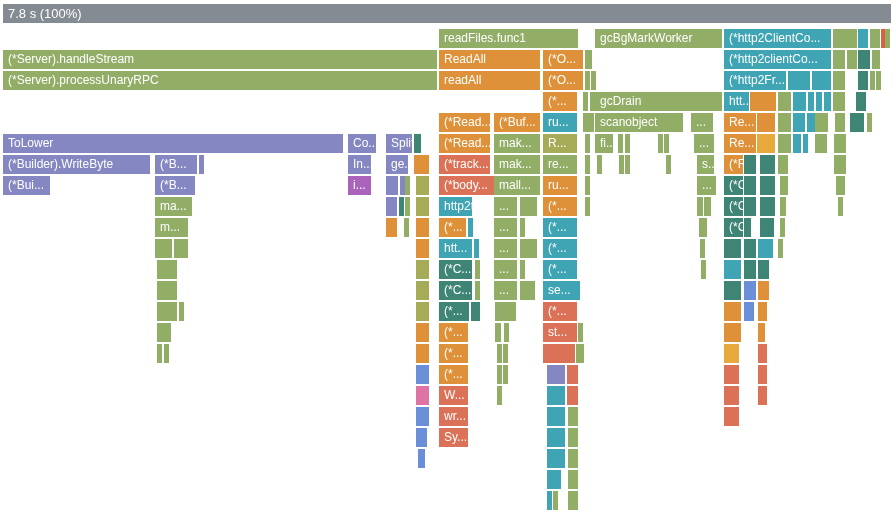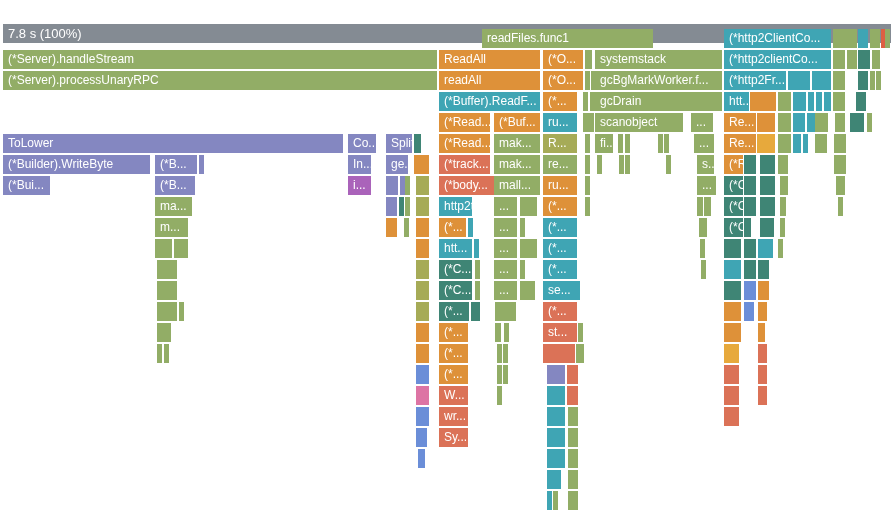--- a/index.html
+++ b/index.html
@@ -21,53 +21,51 @@
     padding-left:5px;
     box-sizing:border-box;
     cursor:pointer;
   }
   .cell.root{font-size:13px;}
 </style>
 </head>
 <body>
 
 <div id="stage">
-    <div class="cell root" style="left: 3px; top: 24px; width: 888px; background: rgb(132, 139, 147);">7.8 s (100%)</div>
-    <div class="cell" style="left: 439px; top: 29px; width: 171px; background: rgb(146, 173, 102); margin-left: 43px;">readFiles.func1</div>
+    <div class="cell root" style="left: 3px; top: 4px; width: 888px; background: rgb(132, 139, 147);">7.8 s (100%)</div>
+    <div class="cell" style="left: 439px; top: 29px; width: 139px; background: rgb(146, 173, 102);">readFiles.func1</div>
+    <div class="cell" style="left: 595px; top: 29px; width: 127px; background: rgb(146, 173, 102);">gcBgMarkWorker</div>
     <div class="cell" style="left: 724px; top: 29px; width: 107px; background: rgb(63, 165, 180);">(*http2ClientCo...</div>
     <div class="cell" style="left: 833px; top: 29px; width: 24px; background: rgb(146, 173, 102);"></div>
     <div class="cell" style="left: 858px; top: 29px; width: 10px; background: rgb(63, 165, 180);"></div>
     <div class="cell" style="left: 870px; top: 29px; width: 10px; background: rgb(146, 173, 102);"></div>
     <div class="cell" style="left: 881px; top: 29px; width: 3px; background: rgb(221, 95, 67);"></div>
     <div class="cell" style="left: 885px; top: 29px; width: 4px; background: rgb(146, 173, 102);"></div>
     <div class="cell" style="left: 3px; top: 50px; width: 434px; background: rgb(146, 173, 102);">(*Server).handleStream</div>
     <div class="cell" style="left: 439px; top: 50px; width: 101px; background: rgb(222, 145, 57);">ReadAll</div>
     <div class="cell" style="left: 543px; top: 50px; width: 40px; background: rgb(222, 145, 57);">(*O...</div>
     <div class="cell" style="left: 585px; top: 50px; width: 7px; background: rgb(146, 173, 102);"></div>
-    <div class="cell" style="left: 595px; top: 50px; width: 127px; background: rgb(146, 173, 102);">systemstack</div>
     <div class="cell" style="left: 724px; top: 50px; width: 107px; background: rgb(63, 165, 180);">(*http2clientCo...</div>
     <div class="cell" style="left: 833px; top: 50px; width: 12px; background: rgb(146, 173, 102);"></div>
     <div class="cell" style="left: 847px; top: 50px; width: 3px; background: rgb(146, 173, 102);"></div>
     <div class="cell" style="left: 852px; top: 50px; width: 3px; background: rgb(146, 173, 102);"></div>
     <div class="cell" style="left: 858px; top: 50px; width: 12px; background: rgb(63, 133, 117);"></div>
     <div class="cell" style="left: 872px; top: 50px; width: 8px; background: rgb(146, 173, 102);"></div>
     <div class="cell" style="left: 3px; top: 71px; width: 434px; background: rgb(146, 173, 102);">(*Server).processUnaryRPC</div>
     <div class="cell" style="left: 439px; top: 71px; width: 101px; background: rgb(222, 145, 57);">readAll</div>
     <div class="cell" style="left: 543px; top: 71px; width: 40px; background: rgb(222, 145, 57);">(*O...</div>
     <div class="cell" style="left: 585px; top: 71px; width: 5px; background: rgb(146, 173, 102);"></div>
     <div class="cell" style="left: 591px; top: 71px; width: 3px; background: rgb(146, 173, 102);"></div>
-    <div class="cell" style="left: 595px; top: 71px; width: 127px; background: rgb(146, 173, 102);">gcBgMarkWorker.f...</div>
     <div class="cell" style="left: 724px; top: 71px; width: 62px; background: rgb(63, 165, 180);">(*http2Fr...</div>
     <div class="cell" style="left: 788px; top: 71px; width: 22px; background: rgb(63, 165, 180);"></div>
     <div class="cell" style="left: 812px; top: 71px; width: 19px; background: rgb(63, 165, 180);"></div>
     <div class="cell" style="left: 833px; top: 71px; width: 12px; background: rgb(146, 173, 102);"></div>
     <div class="cell" style="left: 858px; top: 71px; width: 10px; background: rgb(63, 133, 117);"></div>
     <div class="cell" style="left: 870px; top: 71px; width: 4px; background: rgb(146, 173, 102);"></div>
     <div class="cell" style="left: 876px; top: 71px; width: 4px; background: rgb(146, 173, 102);"></div>
-    <div class="cell" style="left: 439px; top: 92px; width: 101px; background: rgb(63, 165, 180);">(*Buffer).ReadF...</div>
     <div class="cell" style="left: 543px; top: 92px; width: 34px; background: rgb(222, 145, 57);">(*...</div>
     <div class="cell" style="left: 583px; top: 92px; width: 4px; background: rgb(146, 173, 102);"></div>
     <div class="cell" style="left: 590px; top: 92px; width: 4px; background: rgb(146, 173, 102);"></div>
     <div class="cell" style="left: 595px; top: 92px; width: 127px; background: rgb(146, 173, 102);">gcDrain</div>
     <div class="cell" style="left: 724px; top: 92px; width: 25px; background: rgb(63, 165, 180);">htt...</div>
     <div class="cell" style="left: 750px; top: 92px; width: 26px; background: rgb(222, 145, 57);"></div>
     <div class="cell" style="left: 778px; top: 92px; width: 13px; background: rgb(146, 173, 102);"></div>
     <div class="cell" style="left: 793px; top: 92px; width: 13px; background: rgb(63, 165, 180);"></div>
     <div class="cell" style="left: 808px; top: 92px; width: 6px; background: rgb(63, 165, 180);"></div>
     <div class="cell" style="left: 816px; top: 92px; width: 6px; background: rgb(63, 165, 180);"></div>

